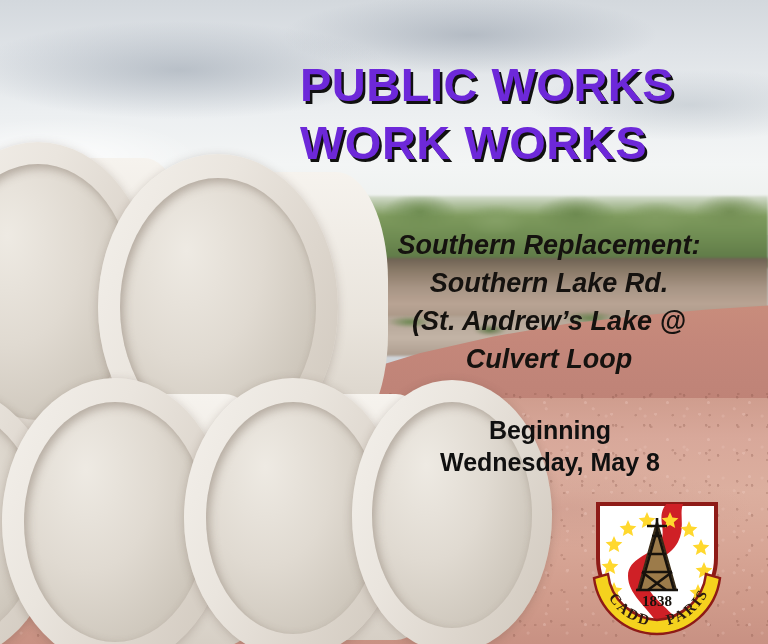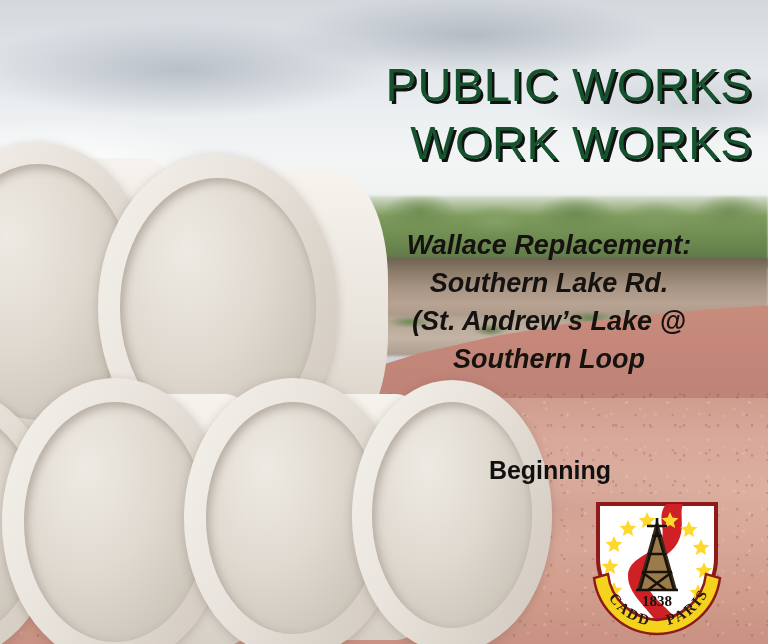--- a/index.html
+++ b/index.html
@@ -132,26 +132,26 @@
   .pipe .flank {
     position: absolute;
     border-radius: 0 40% 40% 0;
     background: linear-gradient(180deg, #f6f3ee 0%, #e9e4dc 55%, #d6cfc5 100%);
   }
 
   
   .headline {
     position: absolute;
     left: 300px; top: 56px; width: 452px;
-    text-align: right;
-    font-weight: 400;
+    text-align: left;
+    font-weight: 700;
     font-size: 47px;
     line-height: 58px;
     letter-spacing: 0.5px;
-    color: #14532d;
+    color: #6d28d9;
     text-shadow: 2.5px 2.5px 0 #111111;
   }
   .headline .hl-line { display: block; white-space: nowrap; }
 
   .subhead {
     position: absolute;
     left: 356px; top: 226px; width: 386px;
     text-align: center;
     font-weight: 700;
     font-style: italic;
@@ -163,21 +163,21 @@
 
   .dateblock {
     position: absolute;
     left: 380px; top: 414px; width: 340px;
     text-align: center;
     font-weight: 700;
     font-size: 25px;
     line-height: 32px;
     color: #101010;
   }
-  .dateblock .dt-line { display: block; white-space: nowrap; margin-top: 40px; }
+  .dateblock .dt-line { display: block; white-space: nowrap; }
 
   
   .seal { position: absolute; left: 584px; top: 496px; width: 146px; height: 140px; }
   .seal svg { display: block; width: 146px; height: 140px; }
 </style>
 </head>
 <body>
 
 <div class="poster">
 
@@ -229,28 +229,29 @@
     </div>
 
   </div>
 
   <div class="headline">
     <span class="hl-line">PUBLIC WORKS</span>
     <span class="hl-line">WORK WORKS</span>
   </div>
 
   <div class="subhead">
-    <span class="sh-line">Wallace Replacement:</span>
+    <span class="sh-line">Southern Replacement:</span>
     <span class="sh-line">Southern Lake Rd.</span>
     <span class="sh-line">(St. Andrew’s Lake @</span>
-    <span class="sh-line">Southern Loop</span>
+    <span class="sh-line">Culvert Loop</span>
   </div>
 
   <div class="dateblock">
     <span class="dt-line">Beginning</span>
+    <span class="dt-line">Wednesday, May 8</span>
   </div>
 
   <div class="seal">
     <svg viewBox="0 0 146 140" xmlns="http://www.w3.org/2000/svg">
       <defs>
         <clipPath id="shieldClip">
           <path d="M14,8 L132,8 L132,62 C132,96 106,116 73,128 C40,116 14,96 14,62 Z"></path>
         </clipPath>
         <path id="arcLeft" d="M20,92 A58,58 0 0,0 70,130"></path>
         <path id="arcRight" d="M76,130 A58,58 0 0,0 126,92"></path>

